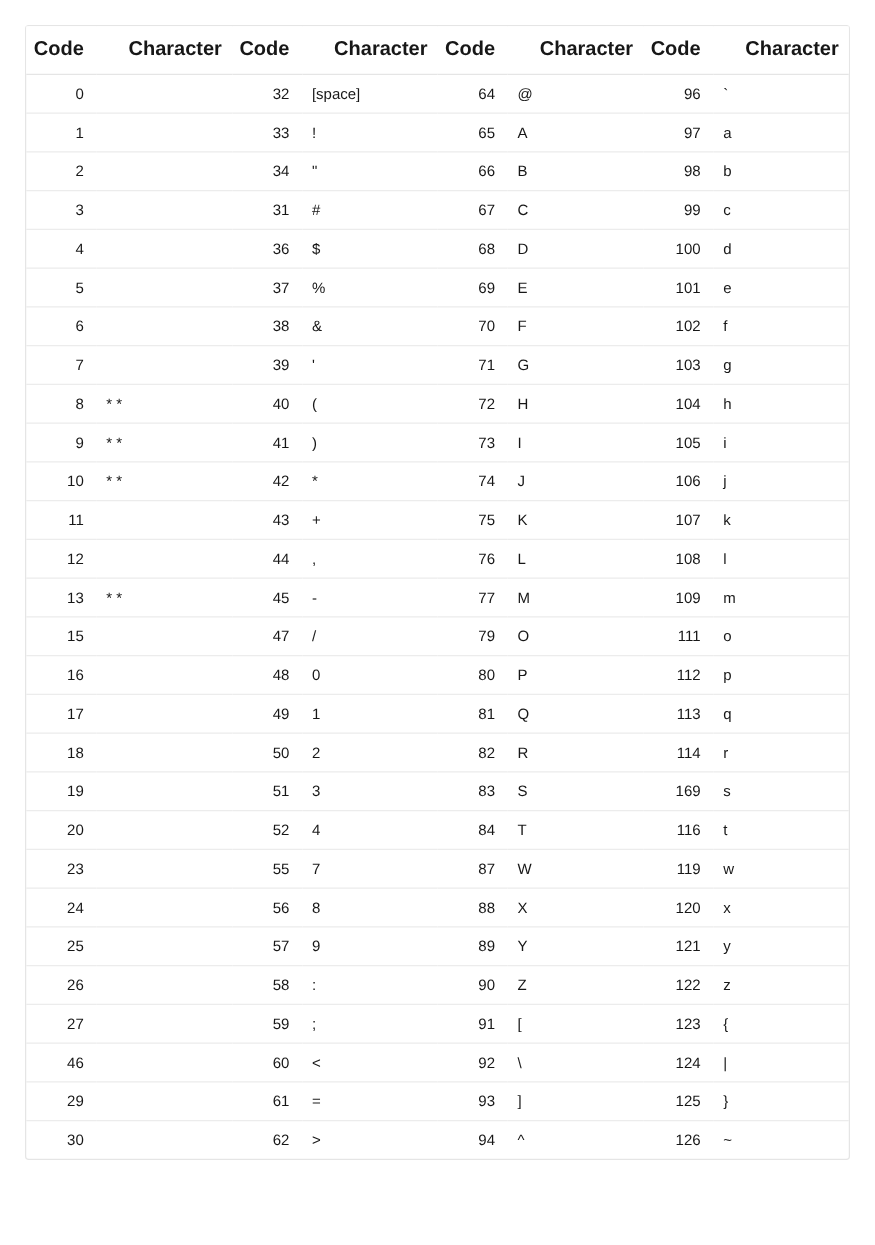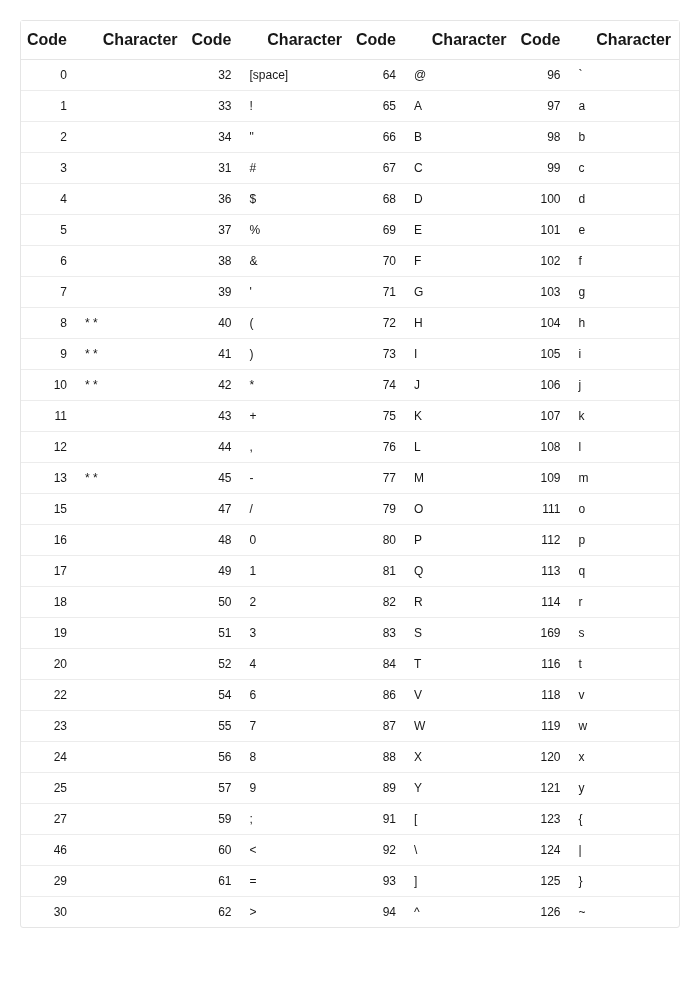--- a/index.html
+++ b/index.html
@@ -280,30 +280,20 @@
           <td class="code-col">20</td>
           <td class="char-col"></td>
           <td class="code-col">52</td>
           <td class="char-col">4</td>
           <td class="code-col">84</td>
           <td class="char-col">T</td>
           <td class="code-col">116</td>
           <td class="char-col">t</td>
         </tr>
         <tr>
-          <td class="code-col">22</td>
-          <td class="char-col"></td>
-          <td class="code-col">54</td>
-          <td class="char-col">6</td>
-          <td class="code-col">86</td>
-          <td class="char-col">V</td>
-          <td class="code-col">118</td>
-          <td class="char-col">v</td>
-        </tr>
-        <tr>
           <td class="code-col">23</td>
           <td class="char-col"></td>
           <td class="code-col">55</td>
           <td class="char-col">7</td>
           <td class="code-col">87</td>
           <td class="char-col">W</td>
           <td class="code-col">119</td>
           <td class="char-col">w</td>
         </tr>
         <tr>
@@ -320,20 +310,30 @@
           <td class="code-col">25</td>
           <td class="char-col"></td>
           <td class="code-col">57</td>
           <td class="char-col">9</td>
           <td class="code-col">89</td>
           <td class="char-col">Y</td>
           <td class="code-col">121</td>
           <td class="char-col">y</td>
         </tr>
         <tr>
+          <td class="code-col">26</td>
+          <td class="char-col"></td>
+          <td class="code-col">58</td>
+          <td class="char-col">:</td>
+          <td class="code-col">90</td>
+          <td class="char-col">Z</td>
+          <td class="code-col">122</td>
+          <td class="char-col">z</td>
+        </tr>
+        <tr>
           <td class="code-col">27</td>
           <td class="char-col"></td>
           <td class="code-col">59</td>
           <td class="char-col">;</td>
           <td class="code-col">91</td>
           <td class="char-col">[</td>
           <td class="code-col">123</td>
           <td class="char-col">{</td>
         </tr>
         <tr>

